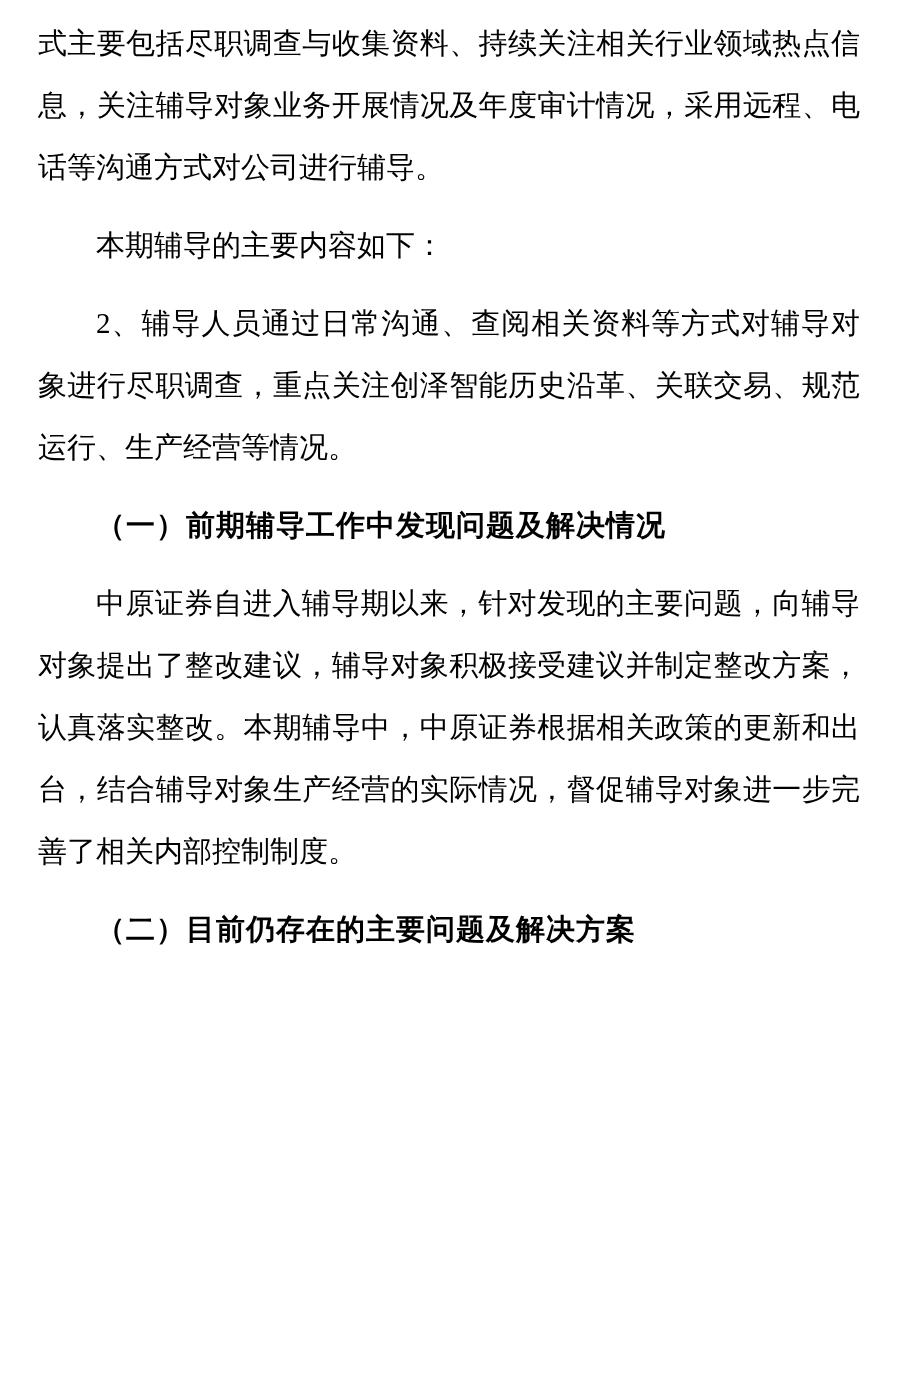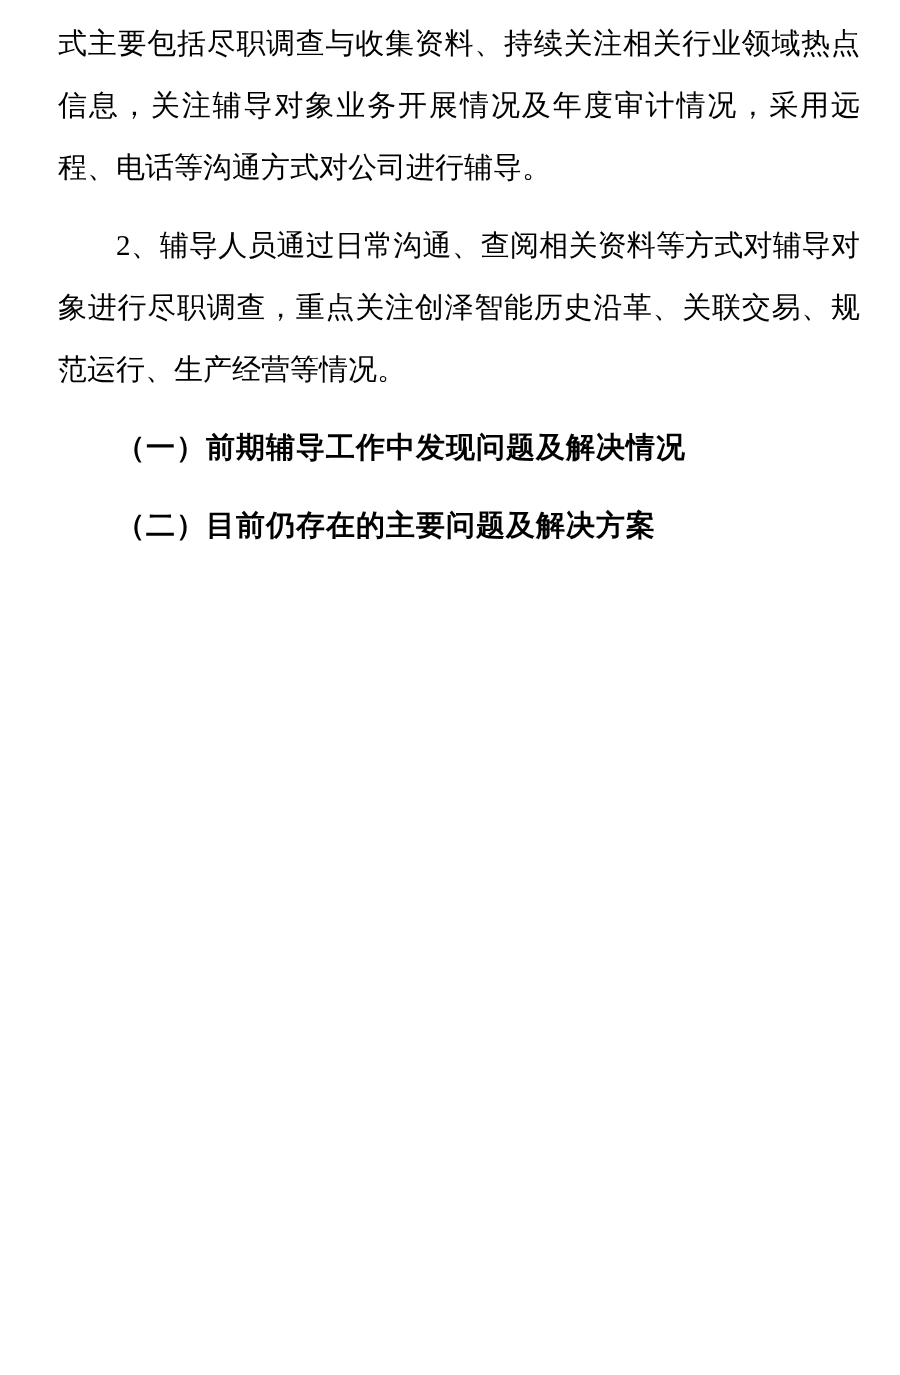--- a/index.html
+++ b/index.html
@@ -9,21 +9,21 @@
   }
   body {
     width: 900px;
     height: 1375px;
     overflow: hidden;
   }
   .page {
     box-sizing: border-box;
     width: 900px;
     height: 1375px;
-    padding: 12px 40px 0 58px;
+    padding: 12px 40px 0 38px;
     background: #ffffff;
     color: #000000;
   }
   .body-para {
     font-family: "Liberation Serif", "DejaVu Serif", serif;
     font-size: 29px;
     line-height: 62px;
     text-align: justify;
     text-justify: inter-ideograph;
     margin: 0 0 16px 0;
@@ -44,17 +44,19 @@
     color: #000000;
     letter-spacing: 1px;
   }
 </style>
 </head>
 <body>
 
 <div class="page">
   <div id="doc-body">
       <p class="body-para continued">式主要包括尽职调查与收集资料、持续关注相关行业领域热点信息，关注辅导对象业务开展情况及年度审计情况，采用远程、电话等沟通方式对公司进行辅导。</p>
+      <p class="body-para">本期辅导的主要内容如下：</p>
       <p class="body-para">2、辅导人员通过日常沟通、查阅相关资料等方式对辅导对象进行尽职调查，重点关注创泽智能历史沿革、关联交易、规范运行、生产经营等情况。</p>
       <p class="heading-para">（一）前期辅导工作中发现问题及解决情况</p>
+      <p class="body-para">中原证券自进入辅导期以来，针对发现的主要问题，向辅导对象提出了整改建议，辅导对象积极接受建议并制定整改方案，认真落实整改。本期辅导中，中原证券根据相关政策的更新和出台，结合辅导对象生产经营的实际情况，督促辅导对象进一步完善了相关内部控制制度。</p>
       <p class="heading-para">（二）目前仍存在的主要问题及解决方案</p>
     </div>
 </div>
 
 </body></html>

